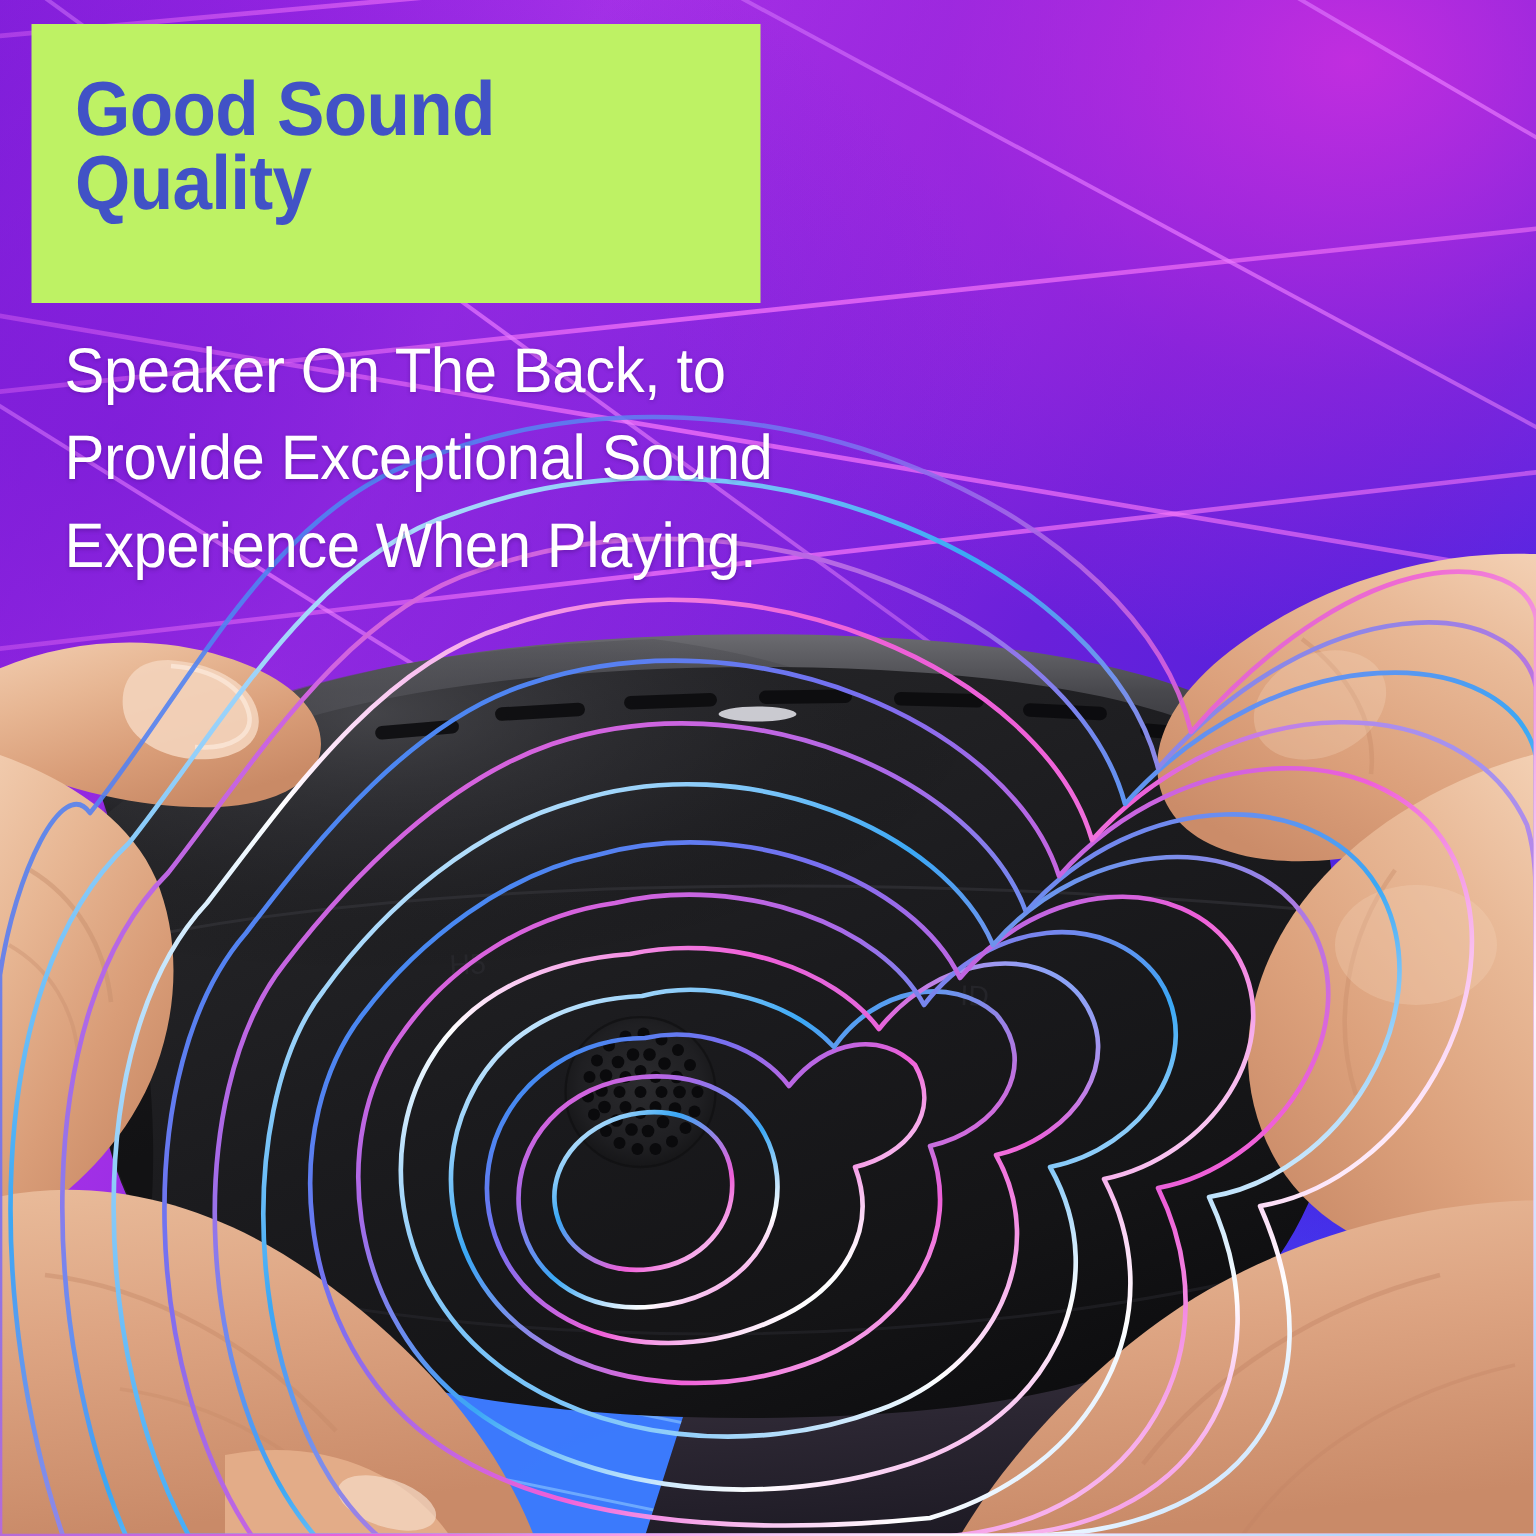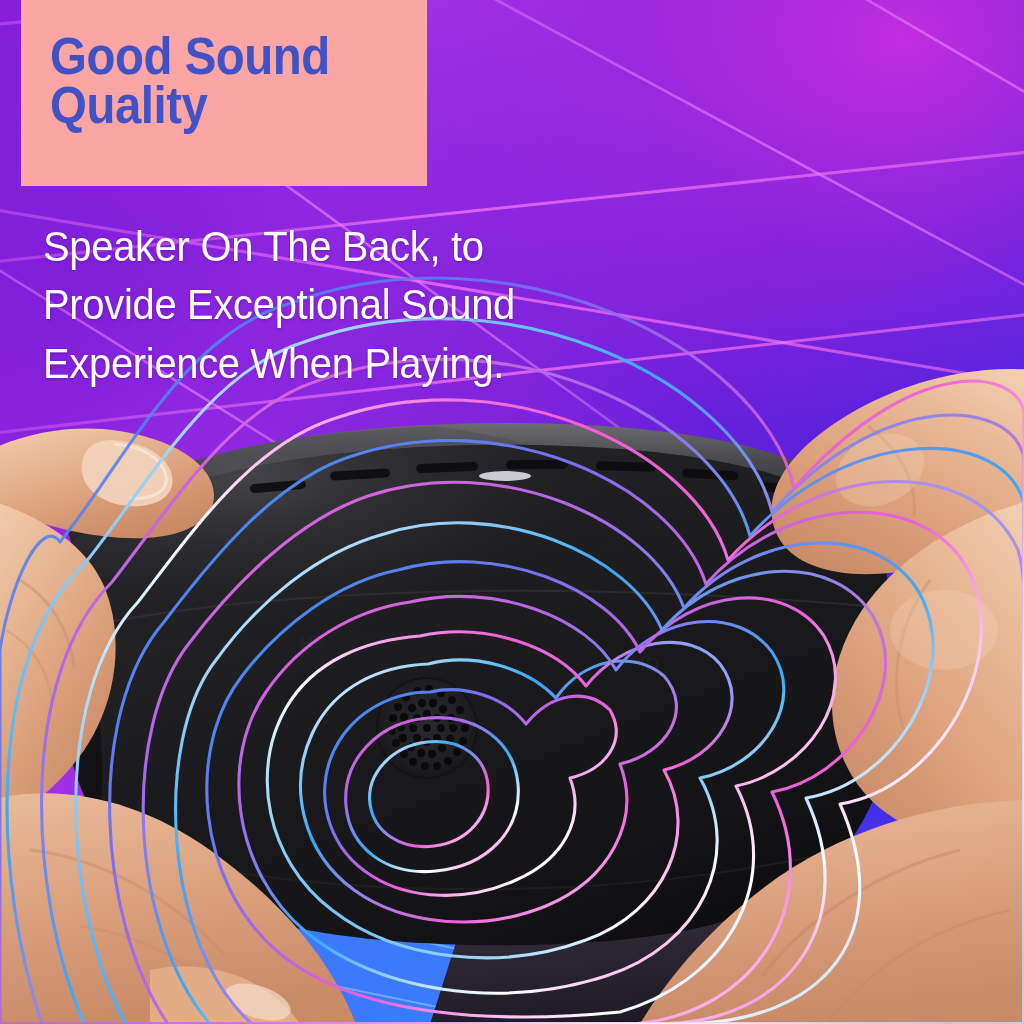--- a/index.html
+++ b/index.html
@@ -79,24 +79,24 @@
     top: 230px;
     width: 1024px;
     height: 794px;
     pointer-events: none;
   }
 
   
   .title-card {
     position: absolute;
     left: 21px;
-    top: 0;
-    width: 406px;
+    top: 16px;
+    width: 486px;
     height: 186px;
-    background: #fca5a5;
+    background: #bef264;
     box-sizing: border-box;
     padding: 32px 0 0 29px;
   }
   .title-card h1 {
     margin: 0;
     color: #4152c6;
     font-size: 51px;
     line-height: 0.97;
     font-weight: 700;
     letter-spacing: -0.5px;

